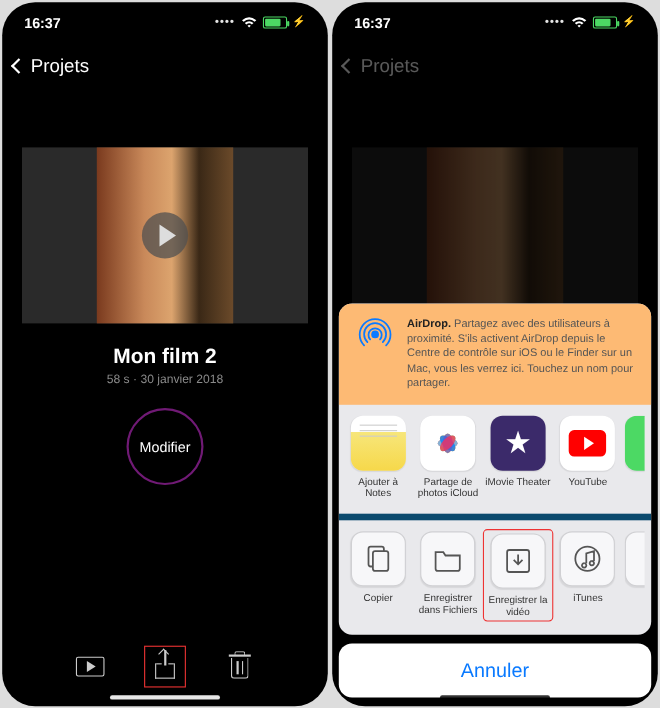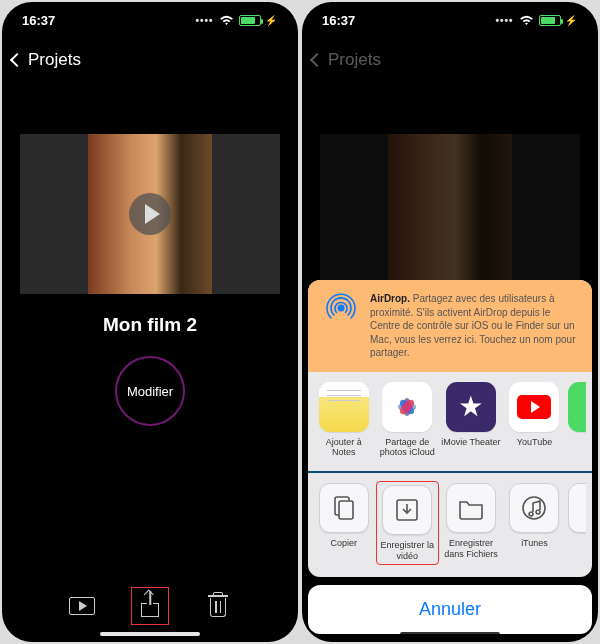--- a/index.html
+++ b/index.html
@@ -196,21 +196,21 @@
   .box.imovie { background:#3b2a6a; }
   .imovie-star { color:#fff; font-size:28px; }
 
   .box.youtube { background:#fff; }
   .box.youtube .yt { width:34px; height:24px; background:#f00; border-radius:5px; display:flex; align-items:center; justify-content:center; }
   .box.youtube .yt .tri { width:0;height:0; border-left:9px solid #fff; border-top:6px solid transparent; border-bottom:6px solid transparent; margin-left:2px;}
 
   .box.action { background:#f7f7f9; border:1px solid #d0d0d3; }
   .box.action svg { width:30px; height:30px; }
 
-  .row2 { border-top: 2px solid #0c4a6e; justify-content: space-between; }
+  .row2 { border-top: 6px solid #0c4a6e; justify-content: space-between; }
   .hl { outline: 1px solid #e33; outline-offset: 1px; border-radius: 2px; padding:2px 0; }
 
   .cancel {
     background: #fff;
     border-radius: 12px;
     text-align: center;
     padding: 14px 0;
     font-size: 18px;
     color: #0a7aff;
     font-weight: 500;
@@ -240,20 +240,21 @@
 
   <div class="preview">
     <div class="film"></div>
     <div class="playbtn-wrap">
       <div class="playtri"></div>
     </div>
   </div>
 
   <div class="titles">
     <div class="ptitle">Mon film 2</div>
+    <div class="psub">58 s · 30 janvier 2018</div>
     <div class="modify">
       <span>Modifier</span>
     </div>
   </div>
 
   <div class="toolbar">
     <div class="tb-item">
       <div class="ic-playrect">
           <div class="tri"></div>
         </div>
@@ -359,42 +360,42 @@
           <div class="box action">
             <svg viewBox="0 0 30 30">
                 <g fill="none" stroke="#555" stroke-width="1.6">
                   <rect x="6" y="4" width="14" height="18" rx="2"></rect>
                   <rect x="10" y="8" width="14" height="18" rx="2" fill="#f7f7f9"></rect>
                 </g>
               </svg>
           </div>
           <span>Copier</span>
         </div>
+        <div class="tile">
+          <div class="box action">
+            <svg viewBox="0 0 30 30">
+                <path d="M4 9 h7 l2 3 h13 v12 a2 2 0 0 1 -2 2 H6 a2 2 0 0 1 -2 -2 Z" fill="none" stroke="#555" stroke-width="1.6"></path>
+              </svg>
+          </div>
+          <span>Enregistrer dans Fichiers</span>
+        </div>
         <div class="tile hl">
           <div class="box action">
             <svg viewBox="0 0 30 30">
                 <g fill="none" stroke="#555" stroke-width="1.6">
                   <rect x="5" y="5" width="20" height="20" rx="2"></rect>
                   <path d="M15 9 v9 M11 14 l4 4 l4 -4"></path>
                 </g>
               </svg>
           </div>
           <span>Enregistrer la vidéo</span>
         </div>
         <div class="tile">
           <div class="box action">
             <svg viewBox="0 0 30 30">
-                <path d="M4 9 h7 l2 3 h13 v12 a2 2 0 0 1 -2 2 H6 a2 2 0 0 1 -2 -2 Z" fill="none" stroke="#555" stroke-width="1.6"></path>
-              </svg>
-          </div>
-          <span>Enregistrer dans Fichiers</span>
-        </div>
-        <div class="tile">
-          <div class="box action">
-            <svg viewBox="0 0 30 30">
                 <g fill="none" stroke="#555" stroke-width="1.6">
                   <circle cx="15" cy="15" r="11"></circle>
                   <path d="M12 19 a2 2 0 1 0 0.1 0 M19 17 a2 2 0 1 0 0.1 0 M14 19 V10 l7 -2 v9"></path>
                 </g>
               </svg>
           </div>
           <span>iTunes</span>
         </div>
         <div class="tile partial">
           <div class="box action"></div>

